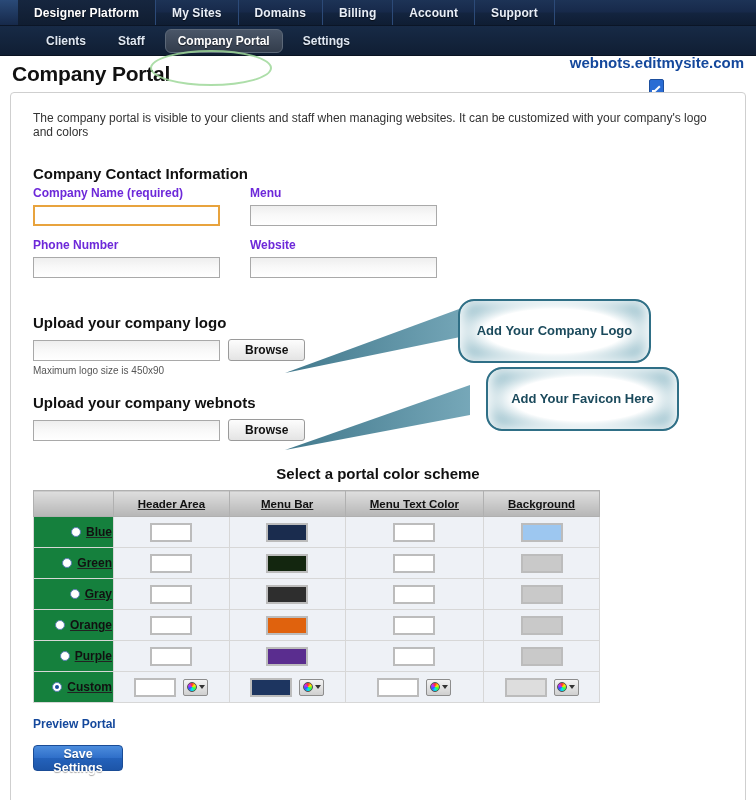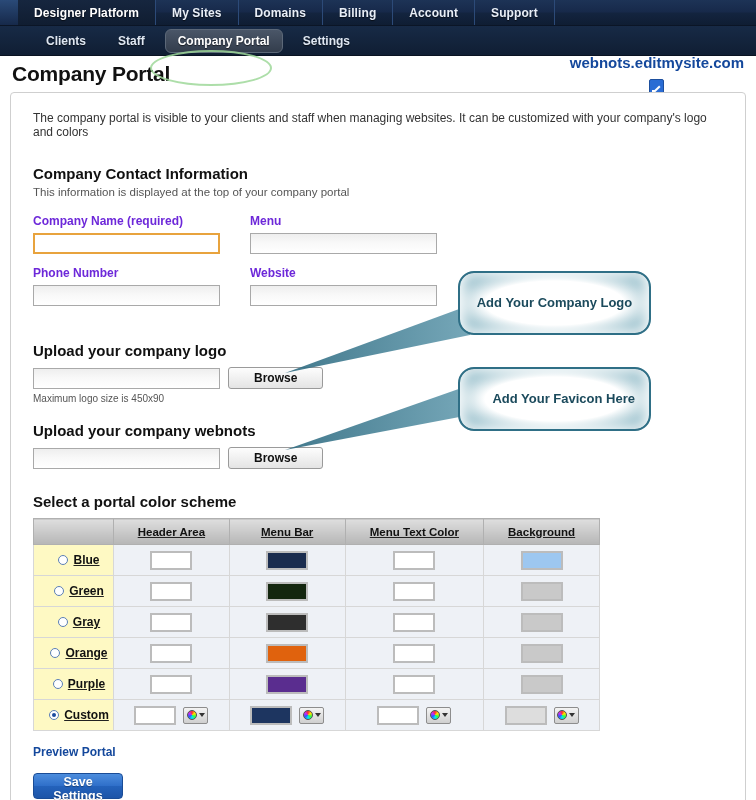--- a/index.html
+++ b/index.html
@@ -156,21 +156,21 @@
   .upinput {
     width:187px; height:21px;
     border:1px solid #a9a9a9;
     background:linear-gradient(to bottom,#eeeeee 0%,#f8f8f8 45%,#ffffff 100%);
     font-size:12px; padding:2px 4px;
     font-family:"Liberation Sans", sans-serif;
     outline:none;
   }
   .browse {
     height:22px;
-    padding:0 25px;
+    padding:0 16px;
     font-size:12px; font-weight:bold;
     color:#111;
     background:linear-gradient(to bottom,#fdfdfd,#e4e4e4);
     border:1px solid #9a9a9a;
     border-radius:3px;
     cursor:pointer;
     font-family:"Liberation Sans", sans-serif;
   }
   .hint { font-size:10px; color:#555; margin:4px 0 0 0; }
 
@@ -184,26 +184,26 @@
     display:flex; align-items:center; justify-content:center;
     text-align:center;
     color:#1b4a5c;
     font-size:13px;
     font-weight:bold;
     line-height:1.25;
     padding:0 14px;
     box-shadow:inset 0 0 12px 4px rgba(255,255,255,.95);
     z-index:5;
   }
-  .co1 { left:458px; top:271px; width:193px; height:64px; }
-  .co2 { left:458px; top:367px; width:193px; height:64px;justify-content:flex-end; }
+  .co1 { left:458px; top:299px; width:193px; height:64px; }
+  .co2 { left:486px; top:367px; width:193px; height:64px; }
   .tail { position:absolute; z-index:4; overflow:visible; }
 
   
-  h3.scheme { font-size:15px; font-weight:bold; color:#111; margin:24px 0 8px 0; }
+  h3.scheme { font-size:15px; font-weight:bold; color:#111; margin:24px 0 8px 0;text-align:center; }
   table.scheme {
     border-collapse:collapse;
     width:567px;
     font-size:11.5px;
     border:1px solid #b9b9b9;
     text-decoration:underline;
   }
   table.scheme th {
     background:linear-gradient(to bottom,#dedede,#b6b6b6);
     border:1px solid #b0b0b0;
@@ -215,22 +215,22 @@
   }
   table.scheme th.blank { width:80px; }
   table.scheme td {
     border:1px solid #d7d7d7;
     height:31px;
     background:#eef1f6;
     text-align:center;
     vertical-align:middle;
   }
   table.scheme td.namecell {
-    background:#fef9c3;
-    text-align:center;
+    background:#15803d;
+    text-align:right;
     padding-left:12px;
     font-size:12px;
     font-weight:bold;
     color:#111;
     white-space:nowrap;
   }
   .radio {
     width:10px; height:10px;
     border:1px solid #5b7fb5;
     border-radius:50%;
@@ -339,21 +339,20 @@
     <span class="editicon"></span>
   </div>
 </div>
 
 <div class="shell">
 <div class="panel">
 
   <p class="intro">The company portal is visible to your clients and staff when managing websites. It can be customized with your company's logo and colors</p>
 
   <h2 class="sec">Company Contact Information</h2>
-  <p class="subtle">This information is displayed at the top of your company portal</p>
 
   <div class="formgrid">
     <div class="flabel">Company Name (required)</div>
     <div class="spacer"></div>
     <div class="flabel">Menu</div>
 
     <input class="finput focus" type="text" value="" style="">
     <div class="spacer"></div>
     <input class="finput" type="text" value="" style="">
 

